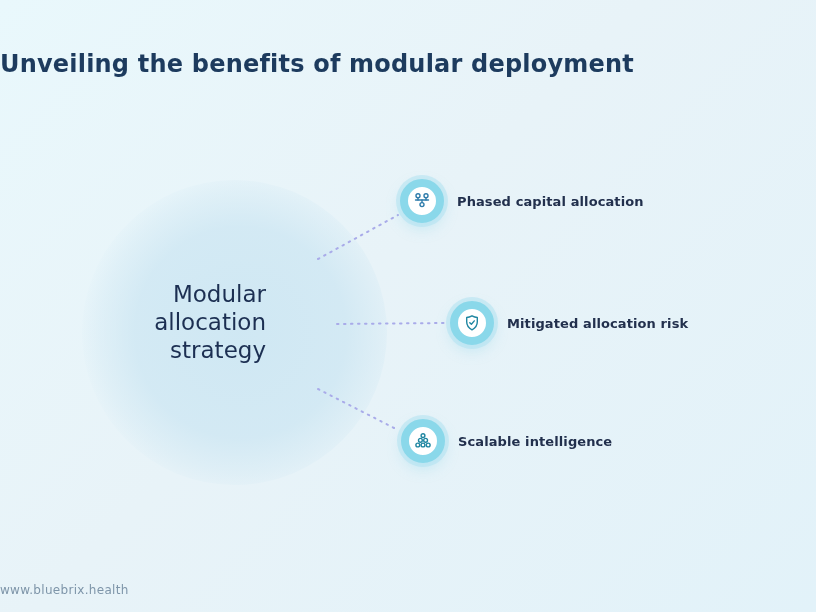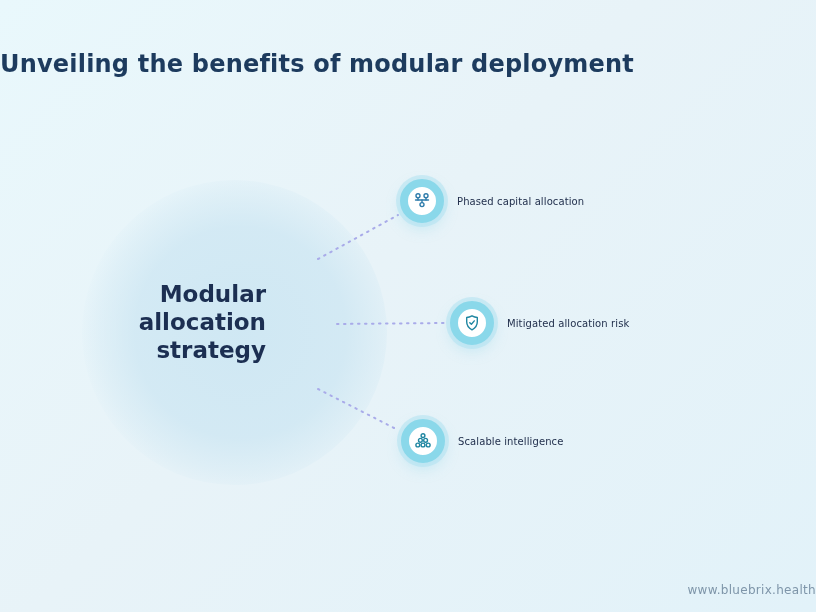--- a/index.html
+++ b/index.html
@@ -41,21 +41,21 @@
       rgba(206,231,243,0) 74%);
   }
   .center-label {
     position: absolute;
     left: 46px;
     top: 280px;
     width: 220px;
     text-align: right;
     font-size: 23px;
     line-height: 28px;
-    font-weight: bold;
+    font-weight: normal;
     color: var(--center-text, #1c2f52);
   }
   .connectors {
     position: absolute;
     left: 0;
     top: 0;
     pointer-events: none;
   }
   .connector {
     stroke: var(--connector, #a9abe9);
@@ -98,32 +98,32 @@
     stroke-linejoin: round;
   }
   .icon-stroke-teal {
     stroke: var(--icon-teal, #1f86a1);
     fill: none;
     stroke-width: 1.4;
     stroke-linecap: round;
     stroke-linejoin: round;
   }
   .benefit-label {
-    font-size: 10px;
-    font-weight: normal;
+    font-size: 13px;
+    font-weight: bold;
     letter-spacing: 0.1px;
     color: var(--label-text, #22304d);
     white-space: nowrap;
   }
   .footer {
     position: absolute;
     bottom: 15px;
     left: 0;
     width: 100%;
-    text-align: right;
+    text-align: left;
     font-size: 12px;
     letter-spacing: 0.3px;
     color: var(--footer-text, #7e95a9);
   }
 </style>
 </head>
 <body>
 
 <div class="canvas">
 

